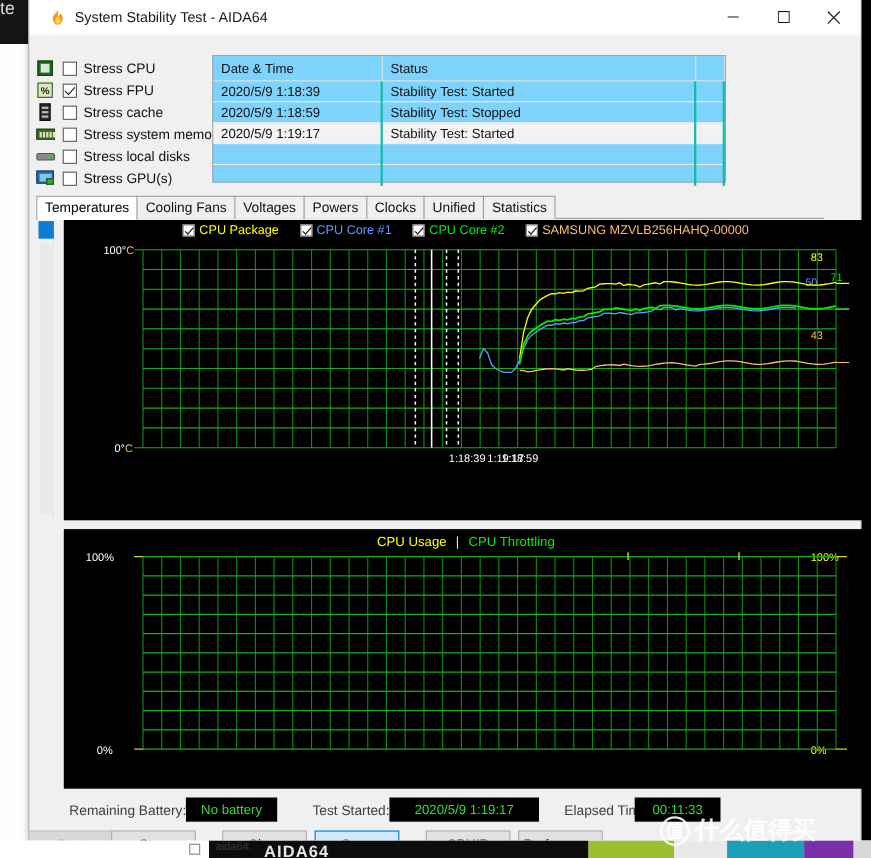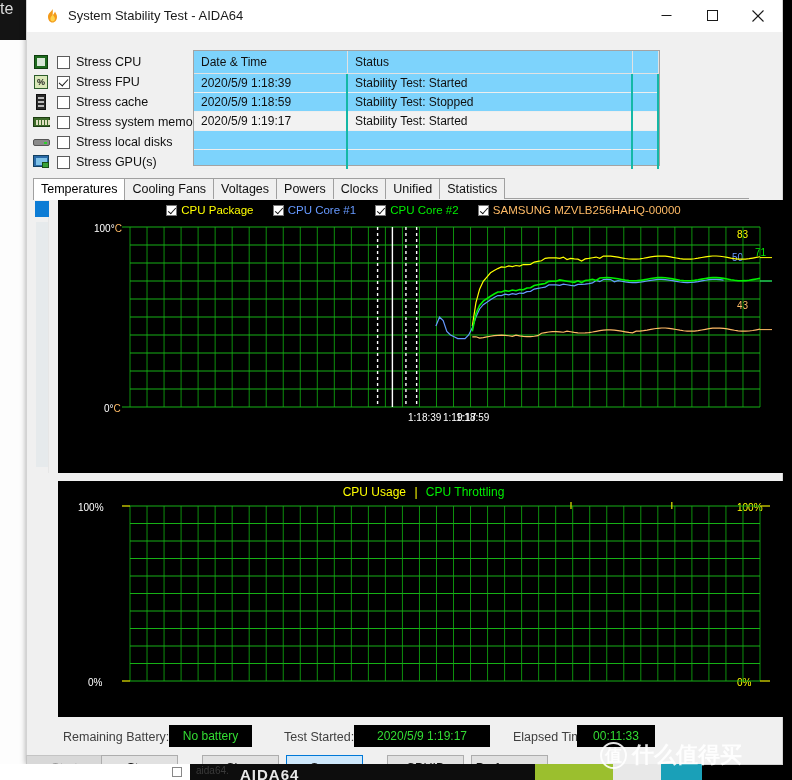--- a/index.html
+++ b/index.html
@@ -21,21 +21,21 @@
     background: #fdfdfd;
   }
   #desktop-top-black {
     position: absolute; left: 0; top: 0; width: 26px; height: 40px;
     background: #141414;
   }
   #desktop-top-black .bgtxt { color: #ddd; }
 
   
   #bottom-strip {
-    position: absolute; left: 0; top: 764px; width: 702px; height: 16px;
+    position: absolute; left: 0; top: 764px; width: 792px; height: 16px;
     background: #ffffff; overflow: hidden;
   }
   #bottom-strip .bs-dark {
     position: absolute; left: 190px; top: 0; width: 345px; height: 16px;
     background: #0d0d0d;
   }
   #bottom-strip .bs-label {
     position: absolute; left: 196px; top: 1px; font-size: 10px; color: #ddd;
   }
   #bottom-strip .bs-aida {

